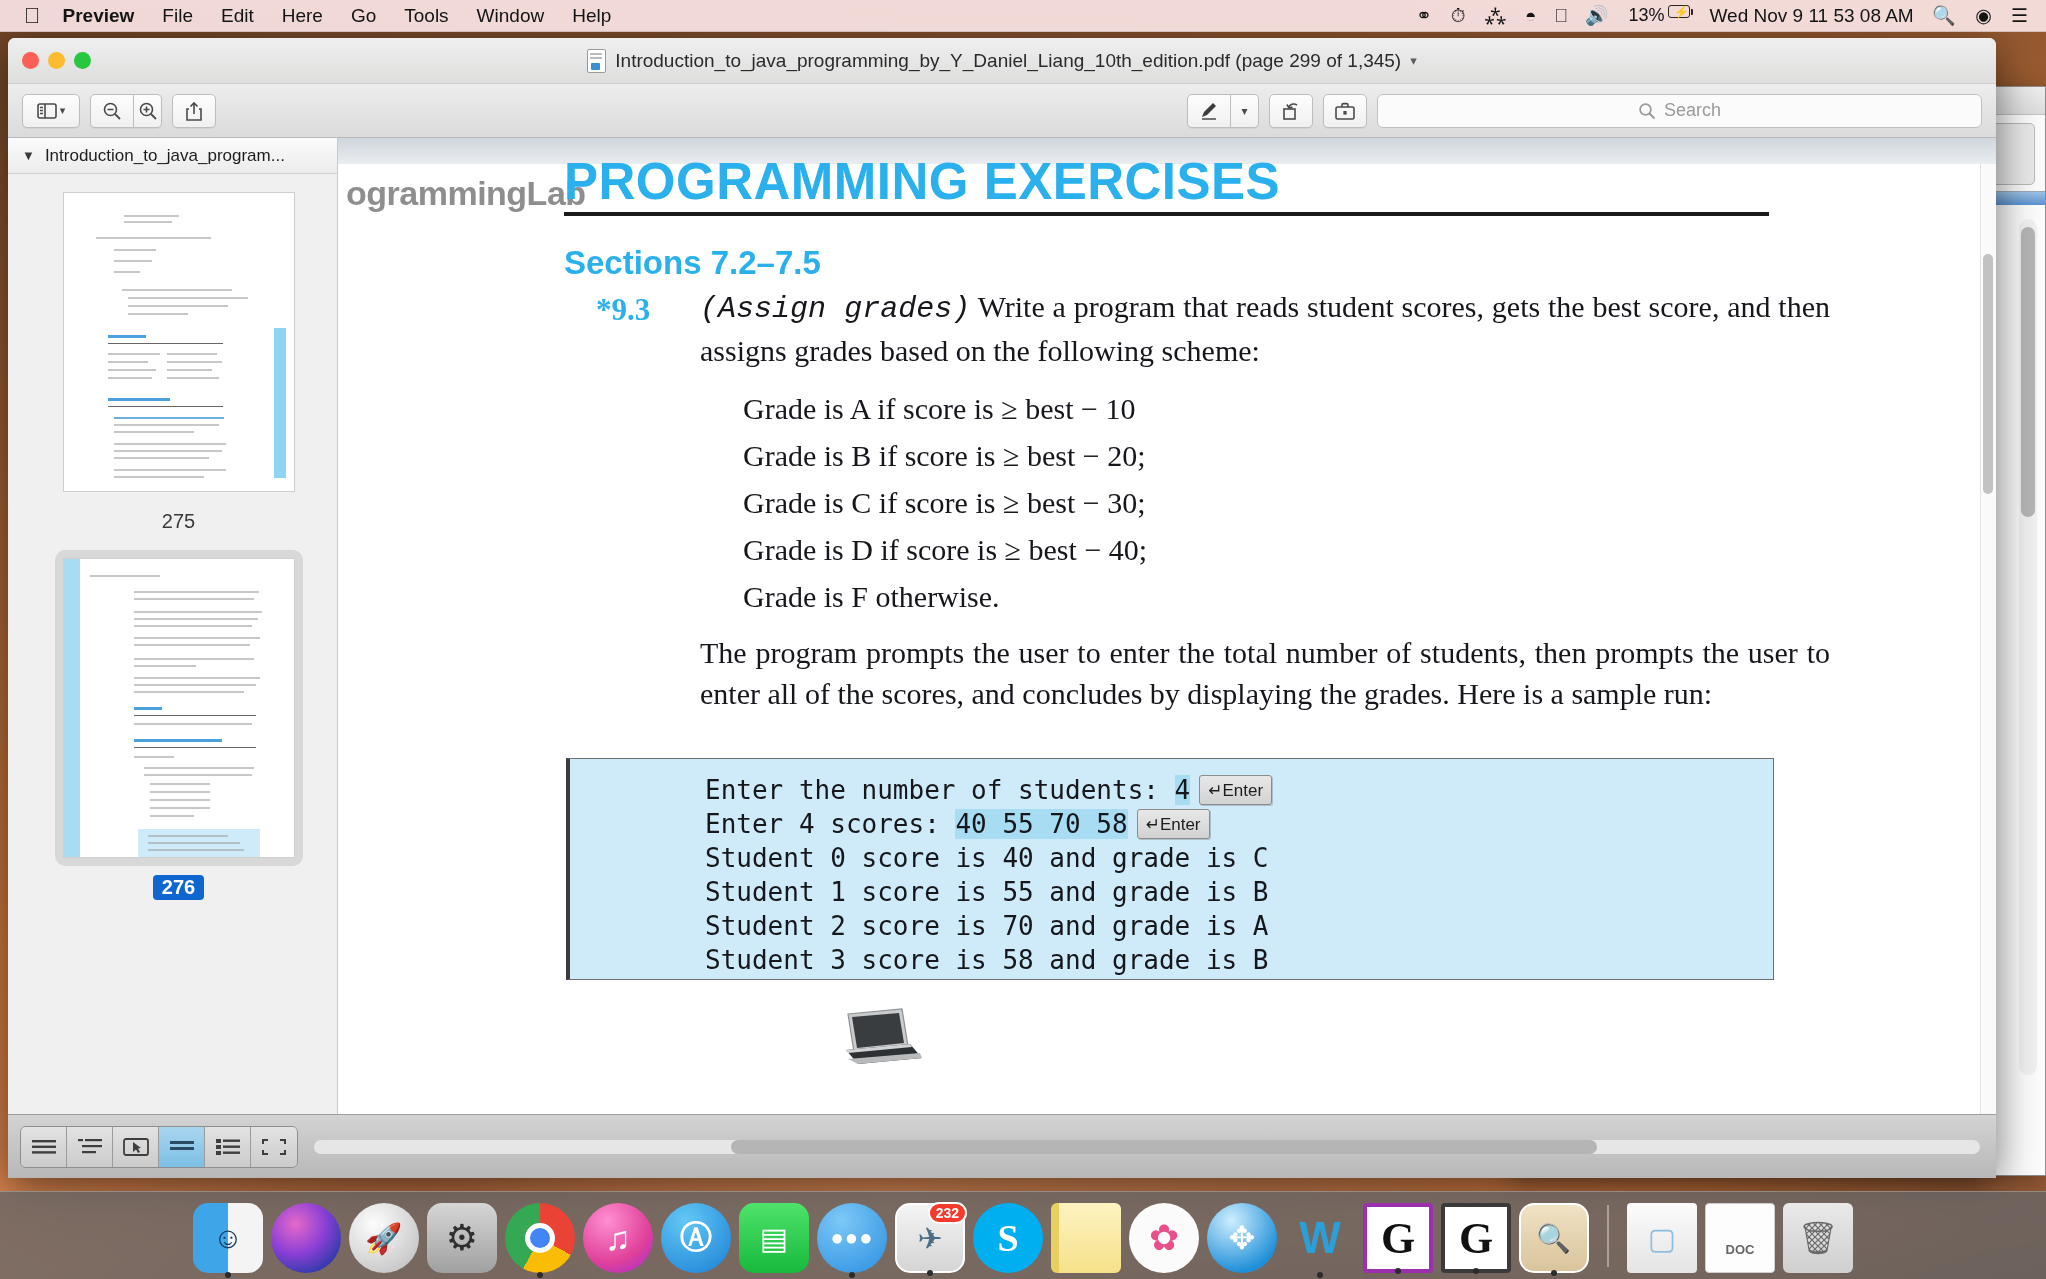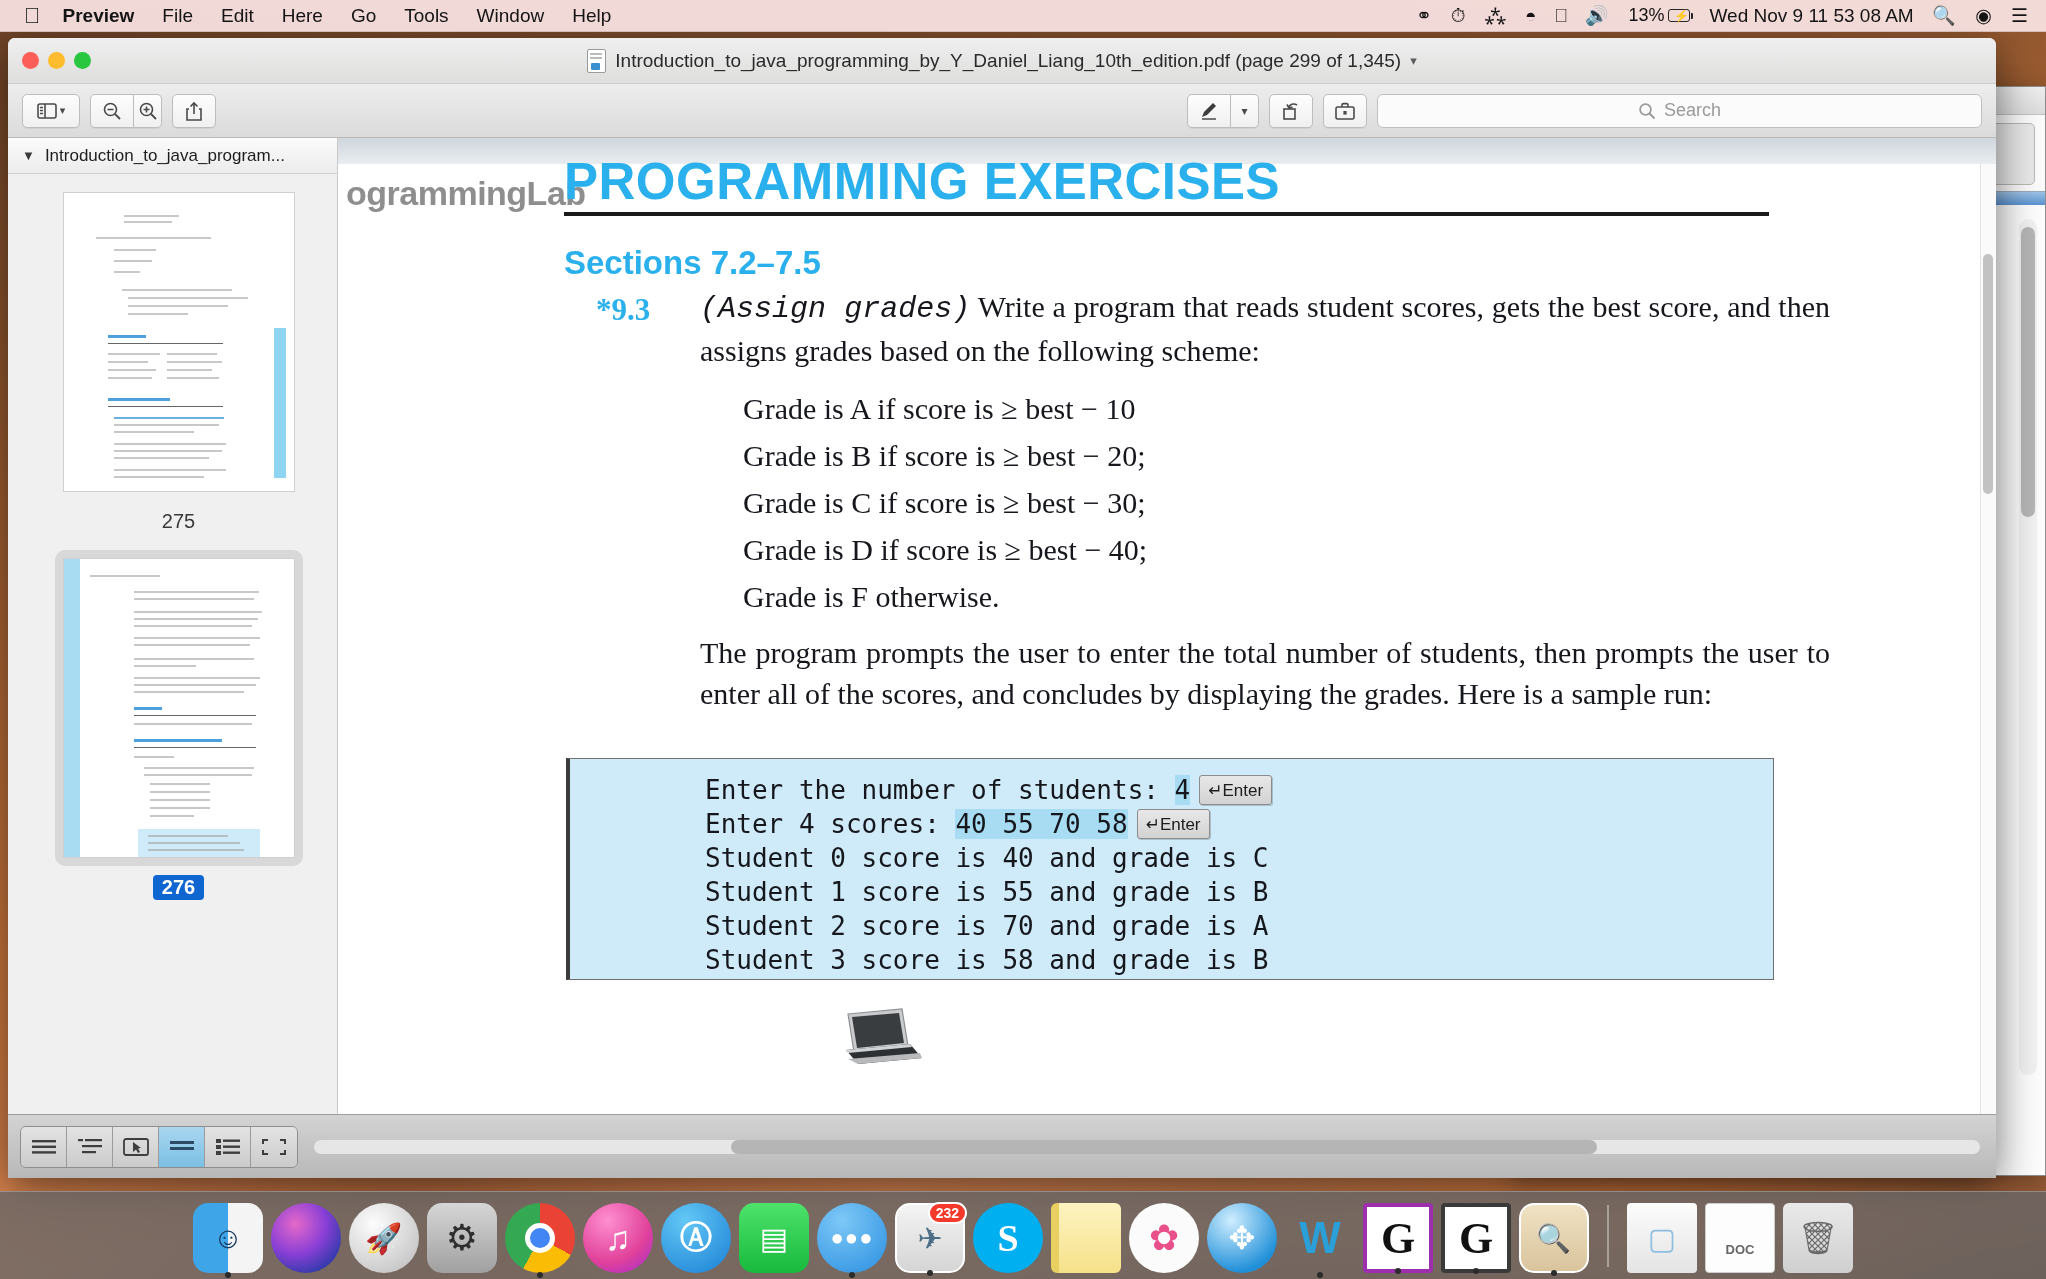--- a/index.html
+++ b/index.html
@@ -28,21 +28,21 @@
     font-size: 19px; color: #141414;
     z-index: 100;
     border-bottom: 1px solid rgba(0,0,0,.12);
   }
   #menubar .apple { margin: 0 22px 0 24px; font-size: 22px; line-height: 1; }
   #menubar .mi { margin-right: 28px; white-space: nowrap; }
   #menubar .mi.bold { font-weight: bold; }
   #menubar .right { margin-left: auto; display: flex; align-items: center; gap: 19px; padding-right: 18px; }
   #menubar .right .ic { font-size: 19px; display:inline-block; line-height:1; }
   #menubar .clock { white-space: nowrap; font-size: 19px; }
-  .batt { display:inline-flex; align-items:center; gap:4px; }
+  .batt { display:inline-flex; gap:4px; }
   .batt .pct { font-size:18px; }
   .battbox { width:22px; height:13px; border:1.6px solid #262626; border-radius:3px; position:relative; display:inline-block; }
   .battbox:after { content:""; position:absolute; right:-4px; top:3px; width:2.5px; height:6px; background:#262626; border-radius:0 1px 1px 0;}
   .battbox .bolt { position:absolute; left:5px; top:-1px; font-size:12px; color:#262626; }
 
   
   #bgwin {
     position: absolute; left: 1510px; top: 86px; width: 536px; height: 1090px;
     background: #fbfbfb; border: 1px solid #8d8d8d; border-radius: 5px 0 0 5px;
     box-shadow: 0 6px 26px rgba(0,0,0,.35);

